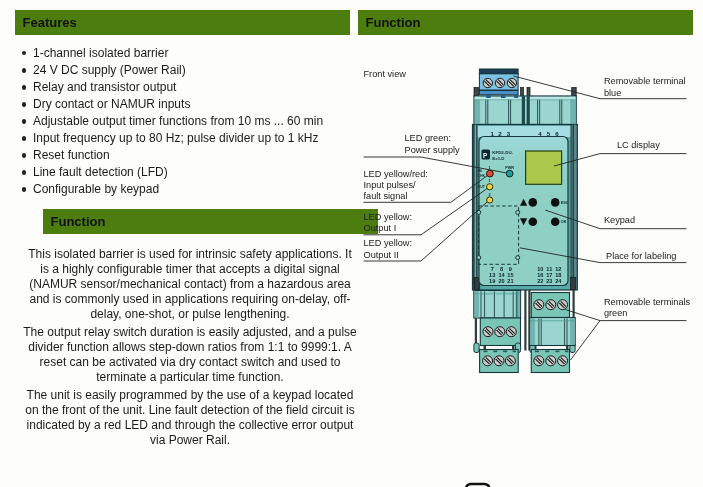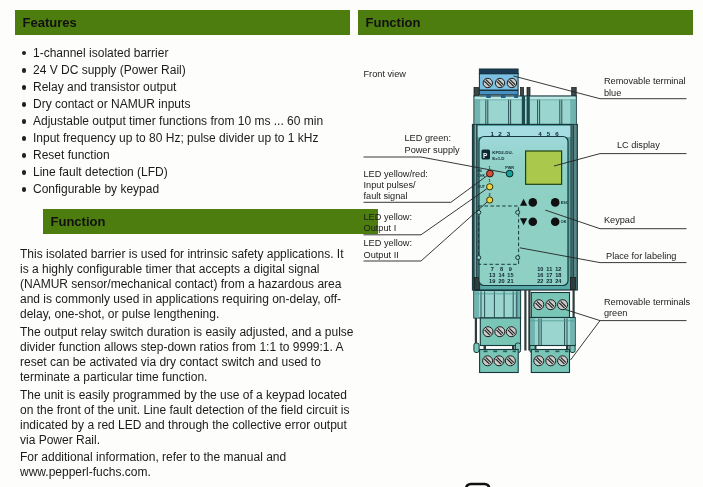--- a/index.html
+++ b/index.html
@@ -6,21 +6,21 @@
   body{width:703px;height:487px;position:relative;overflow:hidden;background:#fdfdfc;
        font-family:"Liberation Sans",sans-serif;color:#1b1b1b;}
   .bar{position:absolute;width:335px;height:25px;background:#4d7c0f;
        font-weight:bold;font-size:13px;line-height:25px;padding-left:7.5px;
        box-sizing:border-box;color:#111;}
   .feat{position:absolute;left:33px;top:44.9px;font-size:12px;line-height:17.05px;}
   .bl{position:relative;white-space:nowrap;}
   .bl i{position:absolute;left:-11.5px;top:6.2px;width:4.4px;height:4.4px;
         border-radius:50%;background:#222;}
   .fn{position:absolute;left:20px;top:247.1px;width:340px;font-size:12px;line-height:15px;}
-  .fn p{margin:0 0 2.8px 0;}
+  .fn p{margin:0 0 2.8px 0;text-align:center;}
   .lab{position:absolute;font-size:9.2px;line-height:11.5px;color:#1b1b1b;white-space:nowrap;}
   svg{position:absolute;left:0;top:0;}
 </style>
 </head>
 <body>
 
 <div class="bar" style="left:15px;top:10px;">Features</div>
 
 <div class="feat">
   <div class="bl"><i></i>1-channel isolated barrier</div>
@@ -43,22 +43,20 @@
 and is commonly used in applications requiring on-delay, off-<br>
 delay, one-shot, or pulse lengthening.</p>
   <p>The output relay switch duration is easily adjusted, and a pulse<br>
 divider function allows step-down ratios from 1:1 to 9999:1. A<br>
 reset can be activated via dry contact switch and used to<br>
 terminate a particular time function.</p>
   <p>The unit is easily programmed by the use of a keypad located<br>
 on the front of the unit. Line fault detection of the field circuit is<br>
 indicated by a red LED and through the collective error output<br>
 via Power Rail.</p>
-  <p>For additional information, refer to the manual and<br>
-www.pepperl-fuchs.com.</p>
 </div>
 
 <div class="bar" style="left:358px;top:10px;">Function</div>
 
 <div class="lab" style="left:363.5px;top:68.5px;font-weight:normal;">Front view</div>
 
 <div class="lab" style="left:363.5px;top:132.4px;line-height:12px;margin-left:41px;">LED green:<br>Power supply</div>
 
 <div class="lab" style="left:363.5px;top:168.5px;line-height:11.3px;">LED yellow/red:<br>Input pulses/<br>fault signal</div>
 

